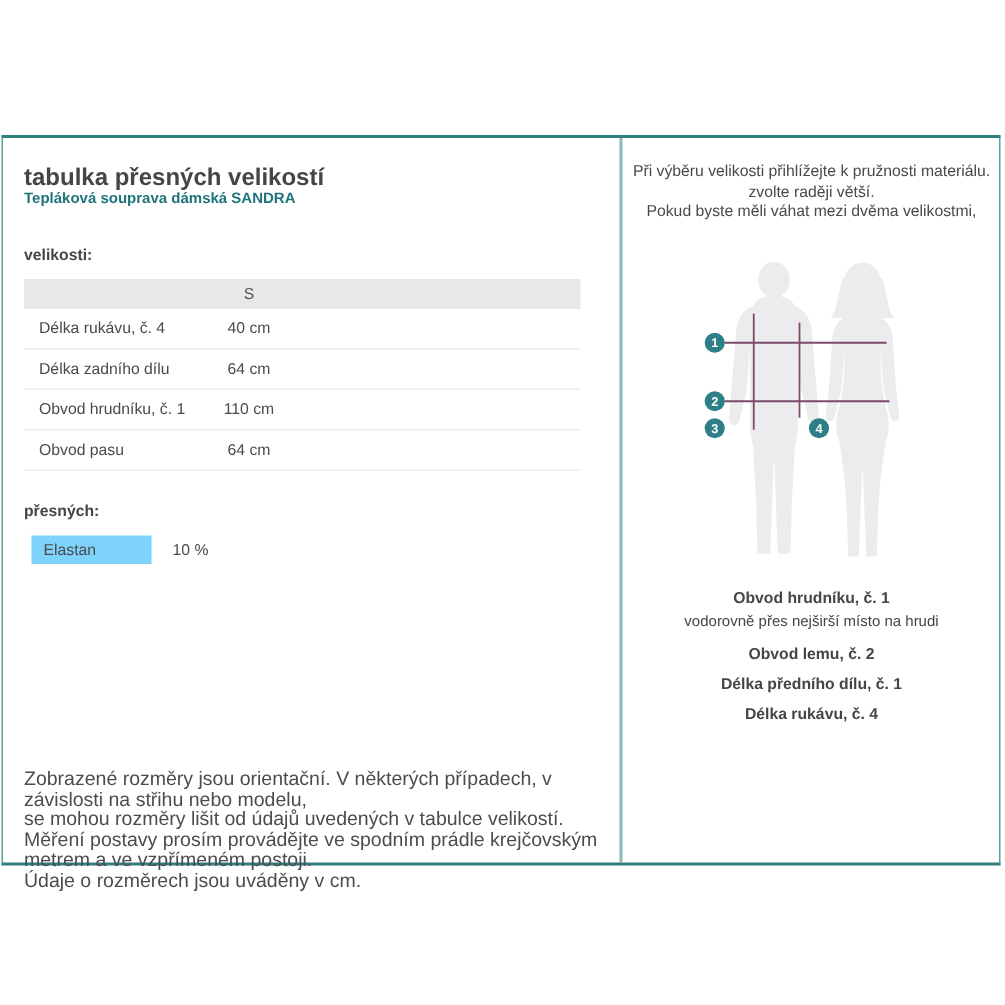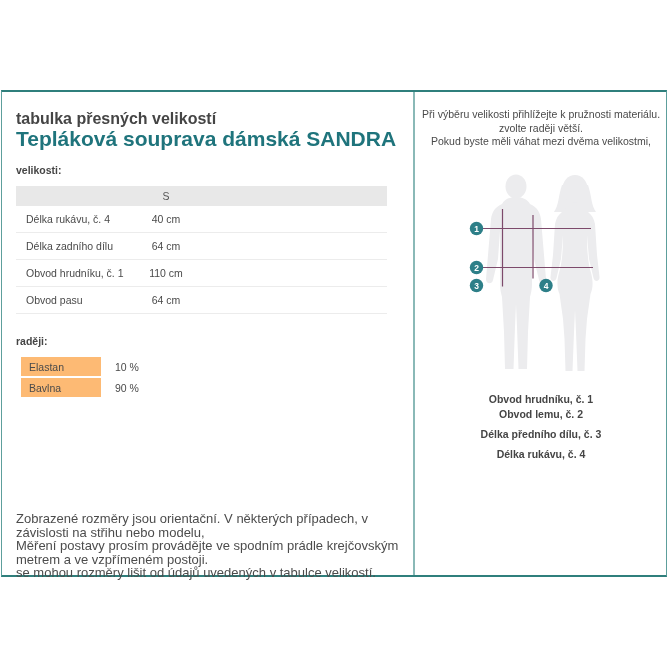--- a/index.html
+++ b/index.html
@@ -19,21 +19,21 @@
     position:absolute;left:411px;top:0;bottom:0;width:2px;
     background:#8ab9b7;
   }
   
   .kicker{
     position:absolute;left:14px;top:18px;
     font-size:16px;font-weight:bold;color:#454545;
   }
   .title{
     position:absolute;left:14px;top:35px;margin:0;
-    font-size:21px;font-weight:bold;color:#1f747c;
+    font-size:10px;font-weight:bold;color:#1f747c;
   }
   .section-label{
     position:absolute;left:14px;
     font-size:10.5px;font-weight:bold;color:#454545;
   }
   .sizes-label{top:72px;}
   .comp-label{top:243px;}
   .size-table{
     position:absolute;left:14px;top:94px;width:371px;
     font-size:10.5px;
@@ -44,21 +44,21 @@
   .st-row{
     height:26px;display:flex;align-items:center;border-bottom:1px solid #ececec;
   }
   .st-col1{width:110px;padding-left:10px;box-sizing:border-box;}
   .st-col2{width:80px;text-align:center;}
   .comp-table{
     position:absolute;left:19px;top:265px;width:300px;font-size:10.5px;
   }
   .comp-row{display:flex;align-items:center;height:19px;margin-bottom:2px;}
   .comp-cell{
-    width:80px;height:100%;background:#fdba74;display:flex;align-items:center;
+    width:80px;height:100%;background:#7dd3fc;display:flex;align-items:center;
     padding-left:8px;box-sizing:border-box;
   }
   .comp-val{margin-left:14px;text-align:right;}
   .disclaimer{
     position:absolute;left:14px;top:420px;width:390px;
     font-size:13px;line-height:13.5px;color:#4c4c4c;
   }
   
   .note{
     position:absolute;left:412px;top:16px;width:254px;
@@ -107,37 +107,34 @@
     <div class="st-row">
       <div class="st-col1">Obvod hrudníku, č. 1</div>
       <div class="st-col2">110 cm</div>
     </div>
     <div class="st-row">
       <div class="st-col1">Obvod pasu</div>
       <div class="st-col2">64 cm</div>
     </div>
   </div>
 
-  <div class="section-label comp-label">raději:</div>
+  <div class="section-label comp-label">přesných:</div>
 
   <div class="comp-table">
     <div class="comp-row">
       <div class="comp-cell">Elastan</div>
       <div class="comp-val">10 %</div>
     </div>
-    <div class="comp-row">
-      <div class="comp-cell">Bavlna</div>
-      <div class="comp-val">90 %</div>
-    </div>
   </div>
 
   <div class="disclaimer">
     <div>Zobrazené rozměry jsou orientační. V některých případech, v závislosti na střihu nebo modelu,</div>
+    <div>se mohou rozměry lišit od údajů uvedených v tabulce velikostí.</div>
     <div>Měření postavy prosím provádějte ve spodním prádle krejčovským metrem a ve vzpřímeném postoji.</div>
-    <div>se mohou rozměry lišit od údajů uvedených v tabulce velikostí.</div>
+    <div>Údaje o rozměrech jsou uváděny v cm.</div>
   </div>
 
   <div class="note">
     <div>Při výběru velikosti přihlížejte k pružnosti materiálu.</div>
     <div>zvolte raději větší.</div>
     <div>Pokud byste měli váhat mezi dvěma velikostmi,</div>
   </div>
 
   <svg class="figure-svg" width="220" height="212" viewBox="0 0 220 212">
 
@@ -182,17 +179,18 @@
       <text class="badge-t" x="35.5" y="121.5">3</text>
     </g>
     <g>
       <circle class="badge-c" cx="105" cy="118.5" r="6.7"></circle>
       <text class="badge-t" x="105" y="121.5">4</text>
     </g>
   </svg>
 
   <div class="legend">
     <div class="legend-bold legend-first">Obvod hrudníku, č. 1</div>
+    <div class="legend-note">vodorovně přes nejširší místo na hrudi</div>
     <div class="legend-bold">Obvod lemu, č. 2</div>
-    <div class="legend-bold">Délka předního dílu, č. 3</div>
+    <div class="legend-bold">Délka předního dílu, č. 1</div>
     <div class="legend-bold">Délka rukávu, č. 4</div>
   </div>
 </div>
 
 </body></html>

